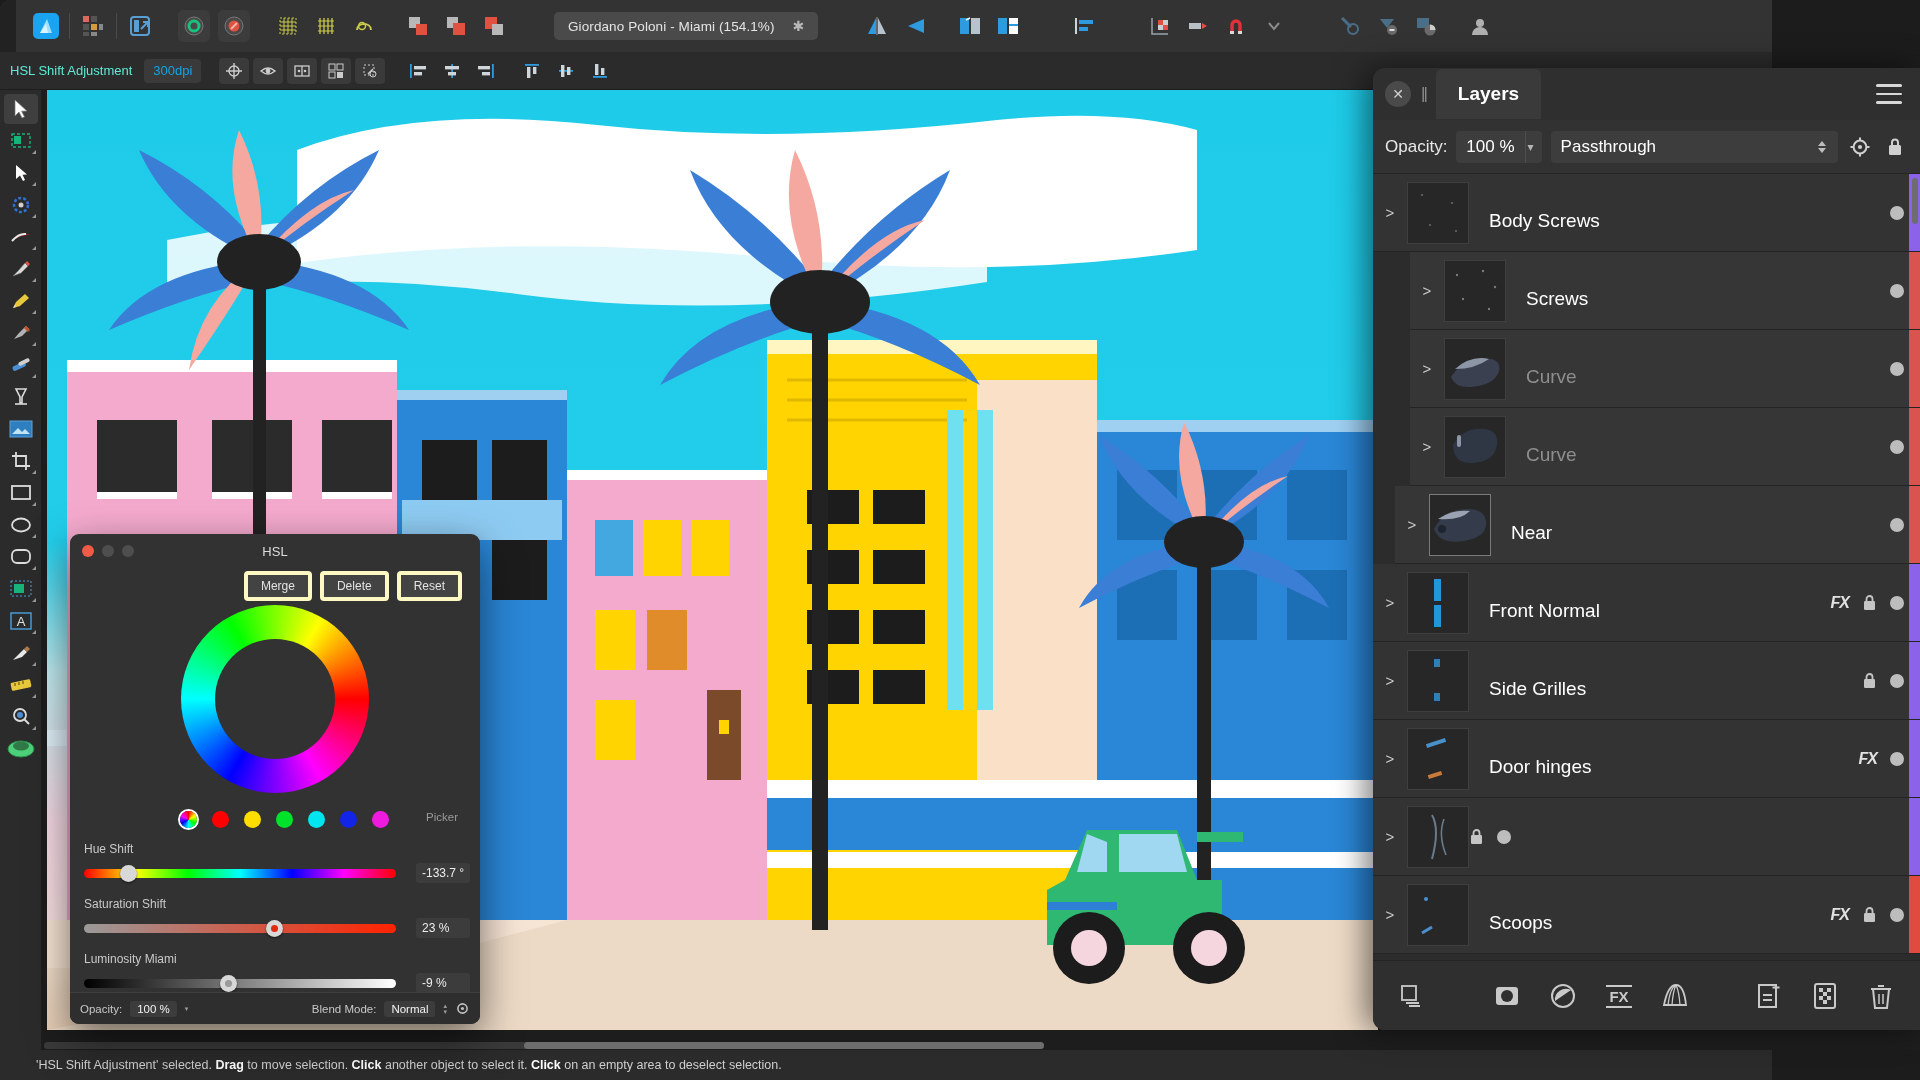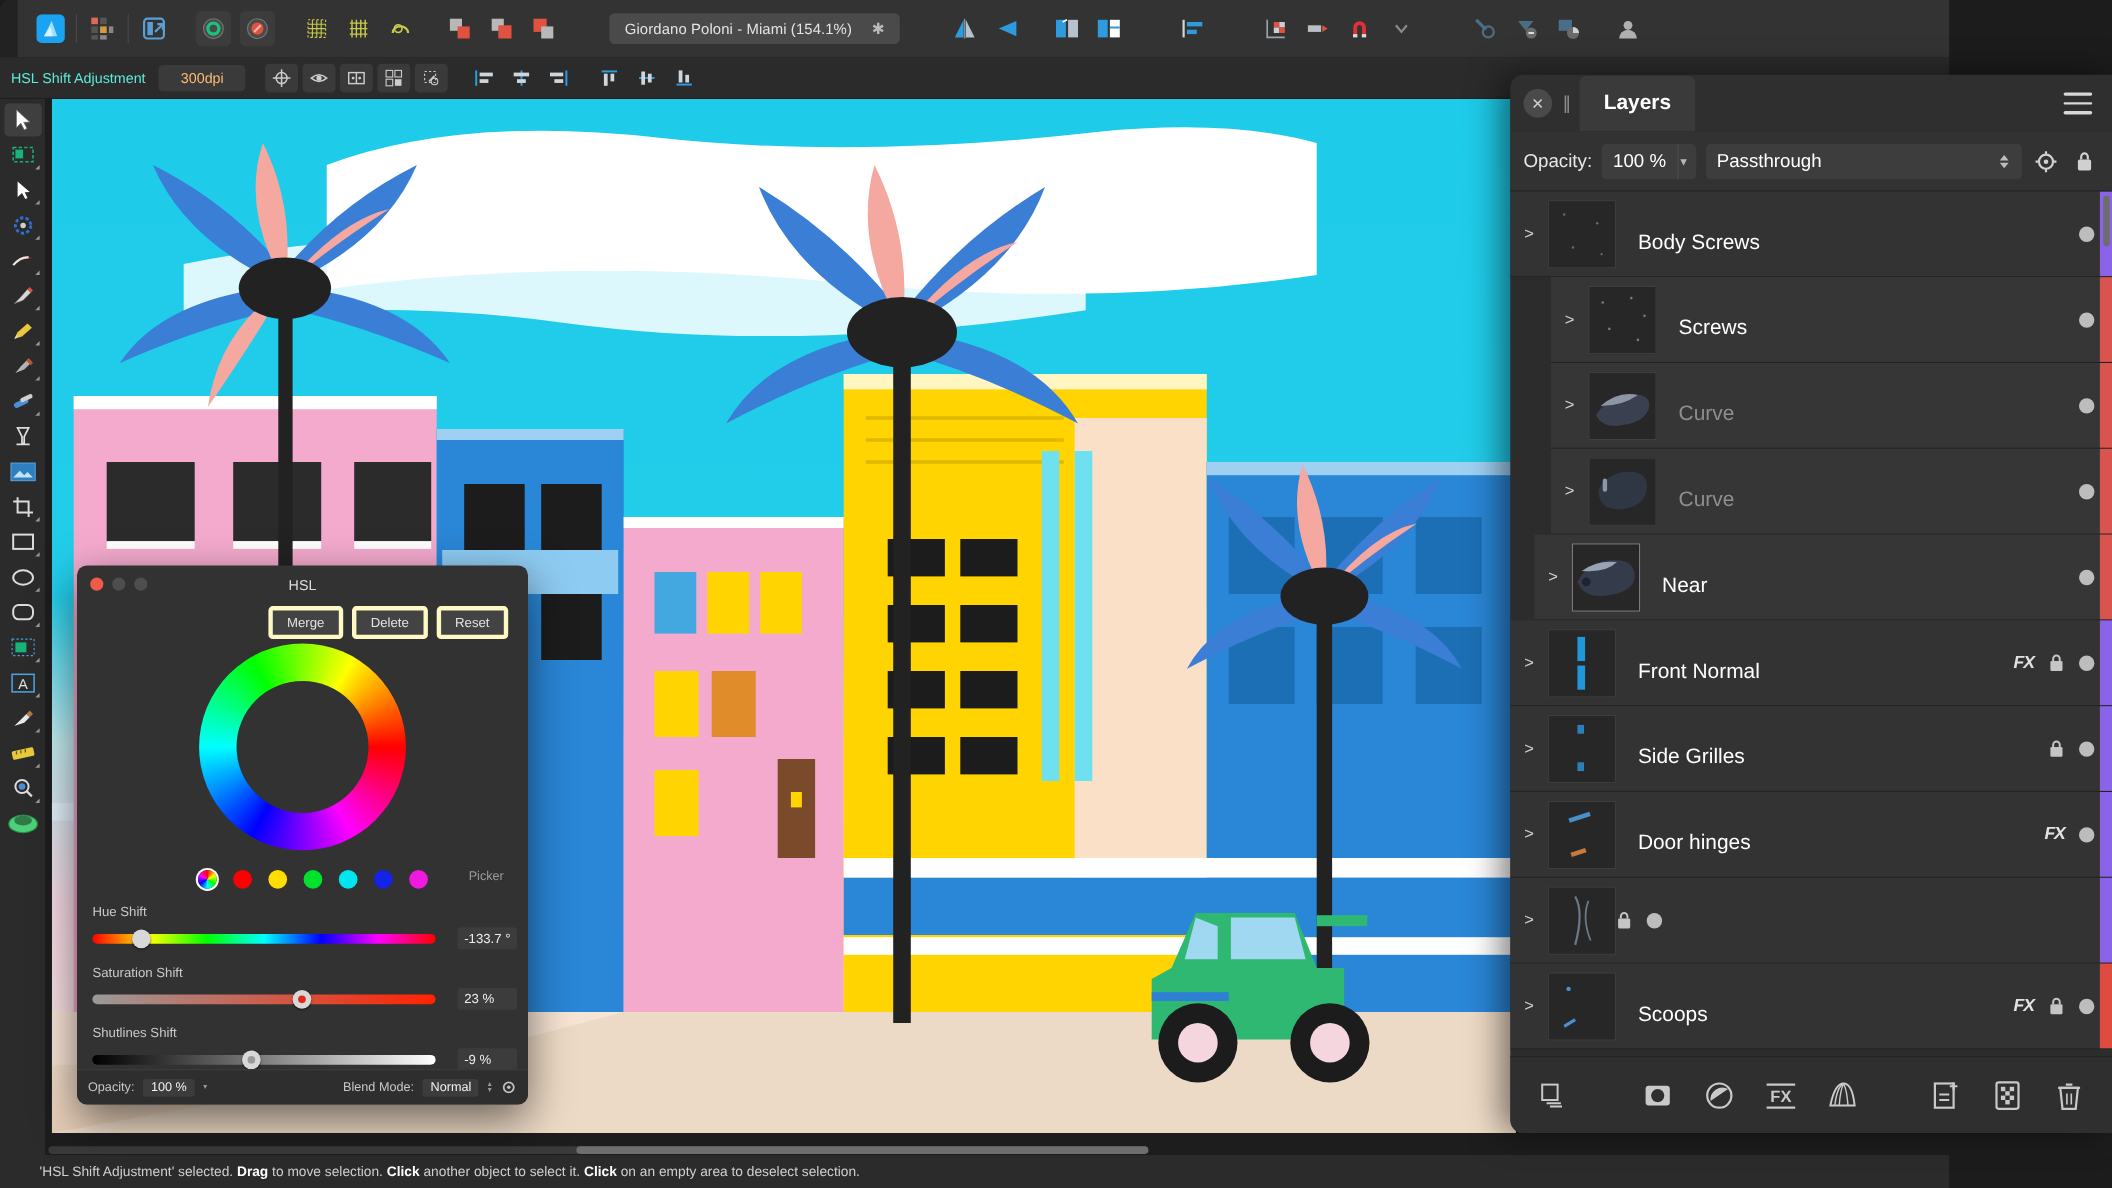--- a/index.html
+++ b/index.html
@@ -18,22 +18,22 @@
   .gap{ width:22px; flex:0 0 auto; }
   .doc-chip{ height:28px; min-width:236px; background:#4a4a4a; border-radius:5px;
     display:flex; align-items:center; justify-content:center; gap:18px; padding:0 14px; }
   .doc-chip span.title{ color:#e4e4e4; font-size:13.5px; letter-spacing:.1px; }
   .doc-chip span.star{ color:#b9b9b9; font-size:14px; }
 
   
   .context-bar{ position:absolute; left:0; top:52px; width:1772px; height:38px;
     background:#2b2b2b; display:flex; align-items:center; border-bottom:1px solid #1d1d1d; }
   .ctx-label{ color:#5eead4; font-size:13px; padding:0 12px 0 10px; white-space:nowrap; }
-  .ctx-field{ height:24px; background:#3a3a3a; border-radius:4px; color:#fdba74; font-size:13px;
-    display:flex; align-items:center; padding:0 20px; }
+  .ctx-field{ height:24px; background:#3a3a3a; border-radius:4px; color:#0ea5e9; font-size:13px;
+    display:flex; align-items:center; padding:0 9px; }
   .cbtn{ width:30px; height:26px; border-radius:4px; display:flex; align-items:center; justify-content:center;
     background:#3a3a3a; margin-right:4px; }
   .cbtn.flat{ background:transparent; }
 
   
   .tool-rail{ position:absolute; left:0; top:90px; width:41px; bottom:30px; background:#2b2b2b;
     display:flex; flex-direction:column; align-items:center; padding-top:4px; gap:2px; }
   .tool{ width:34px; height:30px; border-radius:4px; display:flex; align-items:center; justify-content:center; position:relative;}
   .tool.active{ background:#3f3f3f; }
   .tool .corner{ position:absolute; right:2px; bottom:2px; width:0;height:0;
@@ -46,21 +46,21 @@
   
   .statusbar{ position:absolute; left:0; bottom:0; width:1772px; height:30px; background:#2b2b2b;
     display:flex; align-items:center; padding-left:36px; }
   .statusbar .msg{ color:#cfcfcf; font-size:12.5px; }
   .statusbar b{ color:#ffffff; }
   .hscroll{ position:absolute; left:44px; bottom:31px; width:1000px; height:7px; }
   .hscroll i{ position:absolute; left:0; top:0; height:7px; width:1000px; background:#3a3a3a; border-radius:4px;}
   .hscroll b{ position:absolute; left:480px; top:0; height:7px; width:520px; background:#6e6e6e; border-radius:4px;}
 
   
-  .hsl{ position:absolute; left:70px; top:514px; width:410px; height:490px; background:#323232;
+  .hsl{ position:absolute; left:70px; top:534px; width:410px; height:490px; background:#323232;
     border-radius:9px; box-shadow:0 14px 40px rgba(0,0,0,.55); overflow:hidden; }
   .hsl-title{ height:34px; display:flex; align-items:center; position:relative; }
   .hsl-title .t{ position:absolute; left:0; right:0; text-align:center; color:#dcdcdc; font-size:13px; }
   .traffic{ display:flex; gap:8px; padding-left:12px; }
   .tl{ width:12px; height:12px; border-radius:50%; }
   .tl.r{ background:#f05b48; } .tl.y{ background:#4e4e4e; } .tl.g{ background:#4e4e4e; }
   .hsl-btnrow{ display:flex; justify-content:flex-end; gap:8px; padding:3px 18px 0 0; }
   .hbtn{ background:#434343; color:#e3e3e3; font-size:12px; border-radius:4px; padding:4px 13px;
     border:4px solid #fef9c3; }
   .hsv-row{ display:flex; align-items:center; gap:8px; padding:14px 0 2px 14px; }
@@ -797,21 +797,21 @@
     <div class="slider-block">
       <div class="lab">Saturation Shift</div>
       <div class="srow">
         <div class="track sat">
           <i class="knob dot" style="left:182px"></i>
         </div>
         <div class="valbox">23 %</div>
       </div>
     </div>
     <div class="slider-block">
-      <div class="lab">Shutlines Shift</div>
+      <div class="lab">Luminosity Miami</div>
       <div class="srow">
         <div class="track lum">
           <i class="knob gdot" style="left:136px"></i>
         </div>
         <div class="valbox">-9 %</div>
       </div>
     </div>
 
     <div class="hsl-foot">
       <span class="lb">Opacity:</span>

